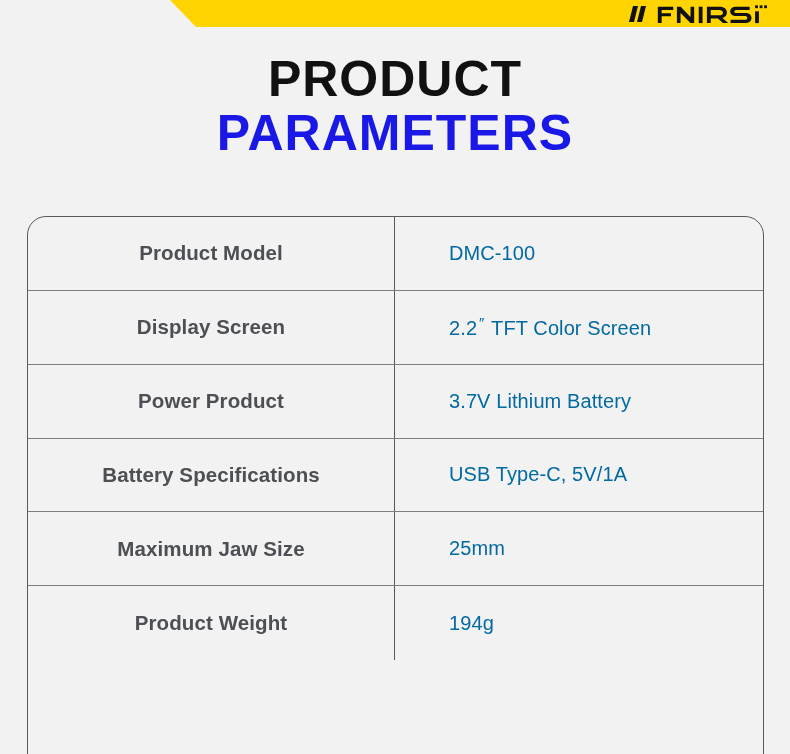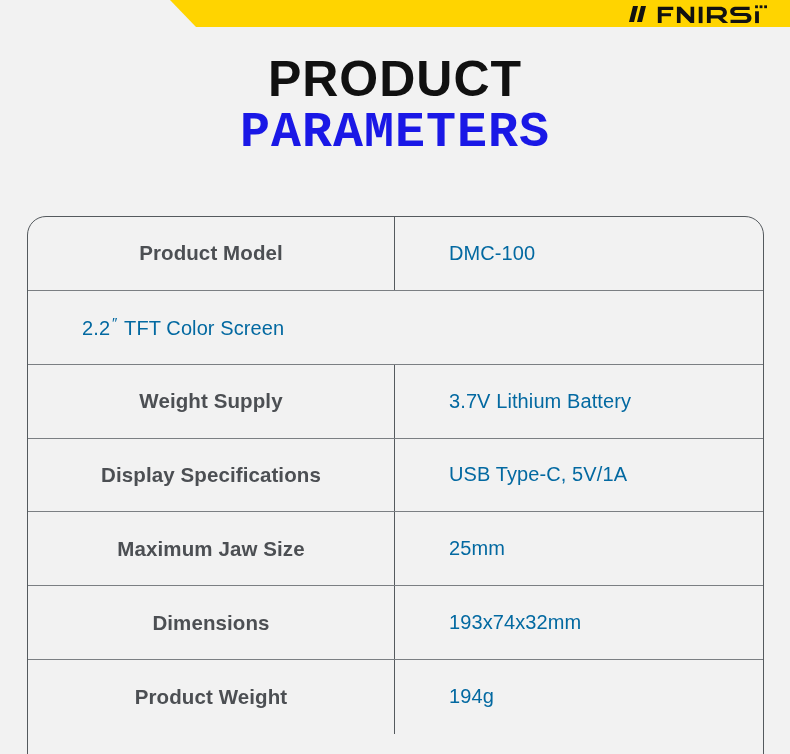--- a/index.html
+++ b/index.html
@@ -68,21 +68,21 @@
     color: #111111;
     line-height: 54px;
     font-family: "Liberation Sans", sans-serif;
   }
   .title-line2 {
     font-size: 50px;
     font-weight: bold;
     letter-spacing: 1px;
     color: #1a18e6;
     line-height: 54px;
-    font-family: Liberation Mono, monospace;
+    font-family: Liberation Sans, sans-serif;
   }
 
   
   .spec-table {
     position: absolute;
     left: 27px;
     top: 216px;
     width: 737px;
     height: 619px;
     border: 1.5px solid #555a5e;
@@ -180,60 +180,55 @@
   <div class="spec-row">
     <div class="spec-label-cell">
       <span class="spec-label">Product Model</span>
     </div>
     <div class="spec-value-cell">
       <span class="spec-value">DMC-100</span>
     </div>
   </div>
 
   <div class="spec-row">
+    <div class="spec-label-cell">
+      <span class="spec-label">Display Screen</span>
+    </div>
     <div class="spec-value-cell">
       <span class="spec-value"><span>2.2</span><span class="inch-mark">″</span>&nbsp;<span>TFT Color Screen</span></span>
     </div>
   </div>
 
   <div class="spec-row">
     <div class="spec-label-cell">
-      <span class="spec-label">Weight Supply</span>
+      <span class="spec-label">Power Product</span>
     </div>
     <div class="spec-value-cell">
       <span class="spec-value">3.7V Lithium Battery</span>
     </div>
   </div>
 
   <div class="spec-row">
     <div class="spec-label-cell">
-      <span class="spec-label">Display Specifications</span>
+      <span class="spec-label">Battery Specifications</span>
     </div>
     <div class="spec-value-cell">
       <span class="spec-value">USB Type-C, 5V/1A</span>
     </div>
   </div>
 
   <div class="spec-row">
     <div class="spec-label-cell">
       <span class="spec-label">Maximum Jaw Size</span>
     </div>
     <div class="spec-value-cell">
       <span class="spec-value">25mm</span>
     </div>
   </div>
 
-  <div class="spec-row">
-    <div class="spec-label-cell">
-      <span class="spec-label">Dimensions</span>
-    </div>
-    <div class="spec-value-cell">
-      <span class="spec-value">193x74x32mm</span>
-    </div>
-  </div>
 
   <div class="spec-row">
     <div class="spec-label-cell">
       <span class="spec-label">Product Weight</span>
     </div>
     <div class="spec-value-cell">
       <span class="spec-value">194g</span>
     </div>
   </div>
 

